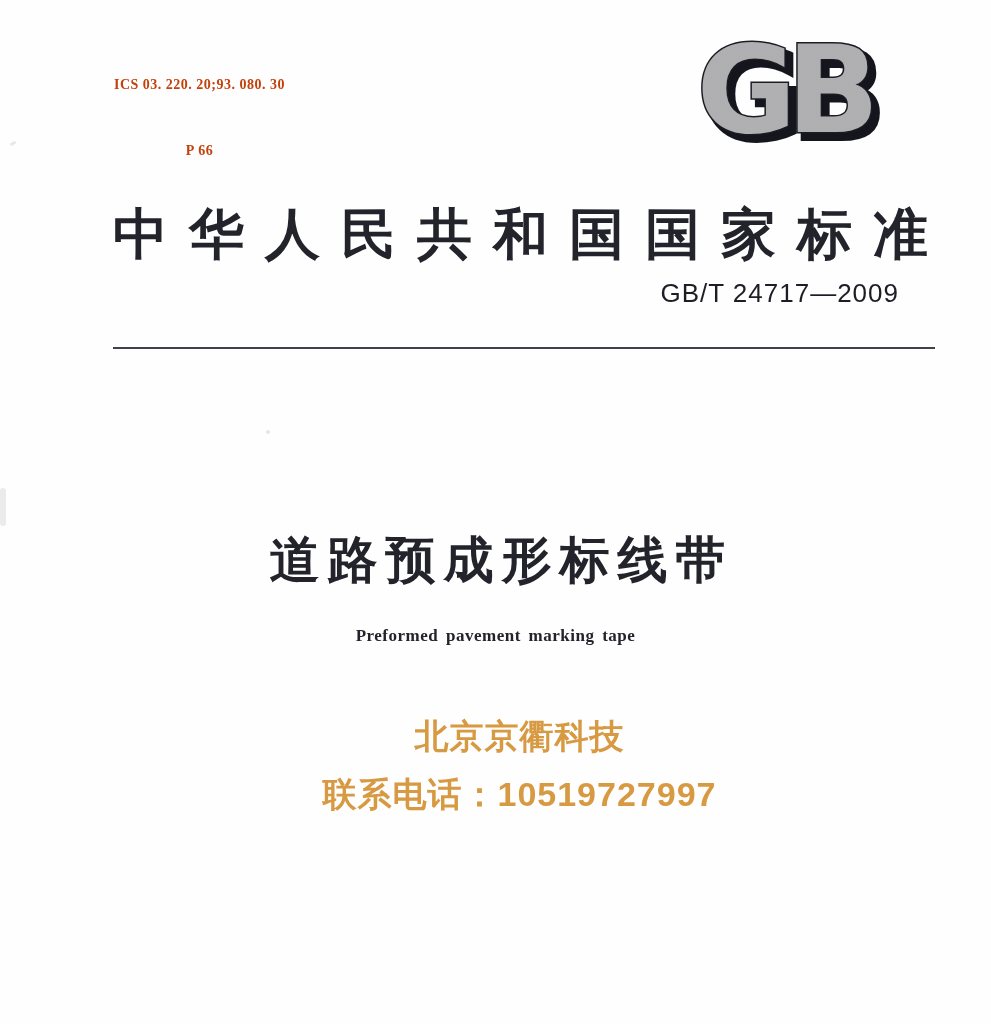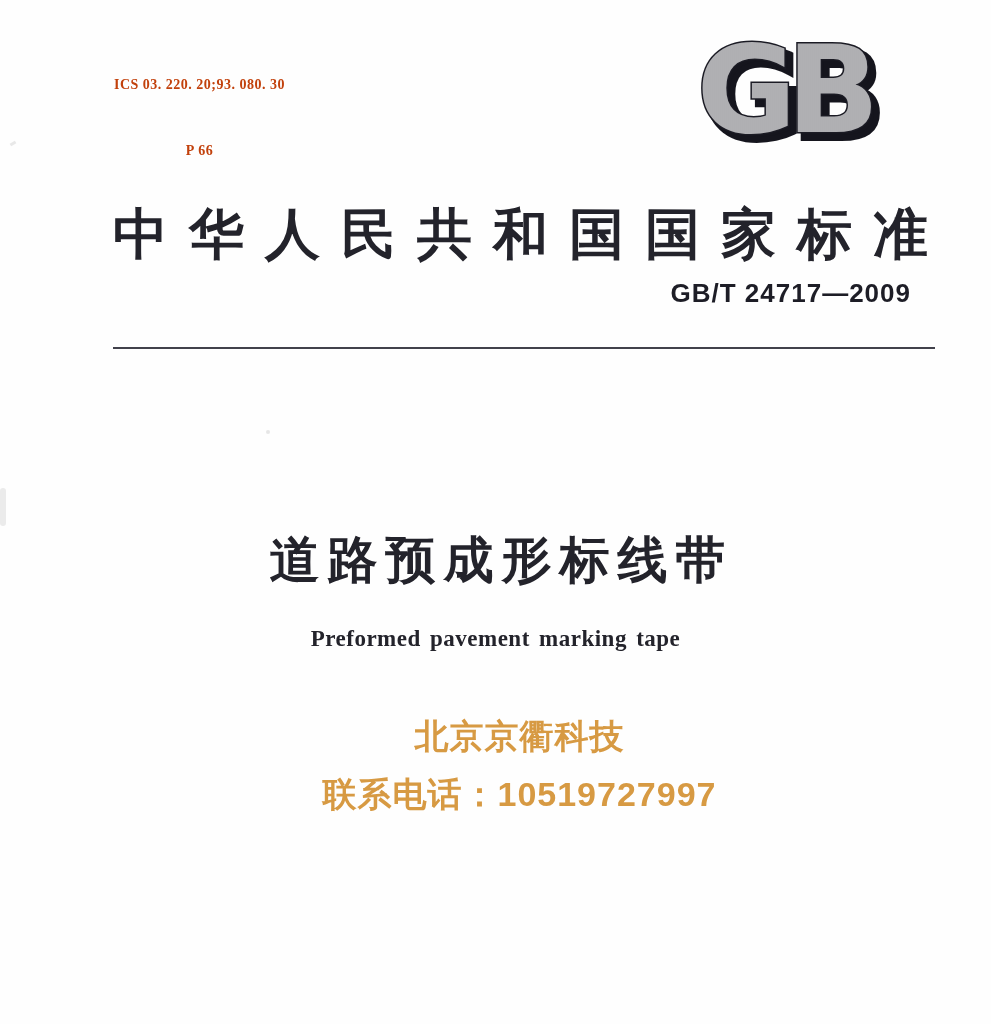--- a/index.html
+++ b/index.html
@@ -23,41 +23,41 @@
   .gb-logo{position:absolute;left:687px;top:28px;width:196px;height:126px;}
   
   .heading{
     position:absolute;left:113px;top:180px;
     font-family:"Liberation Serif","DejaVu Serif",serif;
     font-weight:700;font-size:55px;line-height:62px;
     letter-spacing:21px;white-space:nowrap;color:#23232b;margin-top:24px;
   }
   
   .std-number{
-    position:absolute;top:278px;right:80px;
-    font-weight:700;font-size:26px;letter-spacing:1px;color:#1d1d26;
+    position:absolute;top:278px;right:92px;
+    font-weight:400;font-size:26px;letter-spacing:1px;color:#1d1d26;
   }
   
   .rule{
     position:absolute;left:113px;top:347px;width:822px;height:2px;
     background:#41414b;
   }
   
   .title-cn{
     position:absolute;left:0;top:527px;width:100%;
     text-align:center;
     font-weight:700;font-size:50px;letter-spacing:8px;
     color:#23232b;transform:translateX(6px);
   }
   
   .title-en{
     position:absolute;left:0;top:626px;width:100%;
     text-align:center;
     font-family:"Liberation Serif","DejaVu Serif",serif;
-    font-weight:700;font-size:23px;letter-spacing:.5px;word-spacing:3px;
+    font-weight:700;font-size:17px;letter-spacing:.5px;word-spacing:3px;
     color:#23232b;
   }
   
   .watermark{
     position:absolute;left:0;top:707px;width:100%;
     text-align:center;
     color:var(--wm-color,#d79a43);
     font-size:34px;line-height:58px;font-weight:700;
     letter-spacing:1px;
     margin-left:24px;

